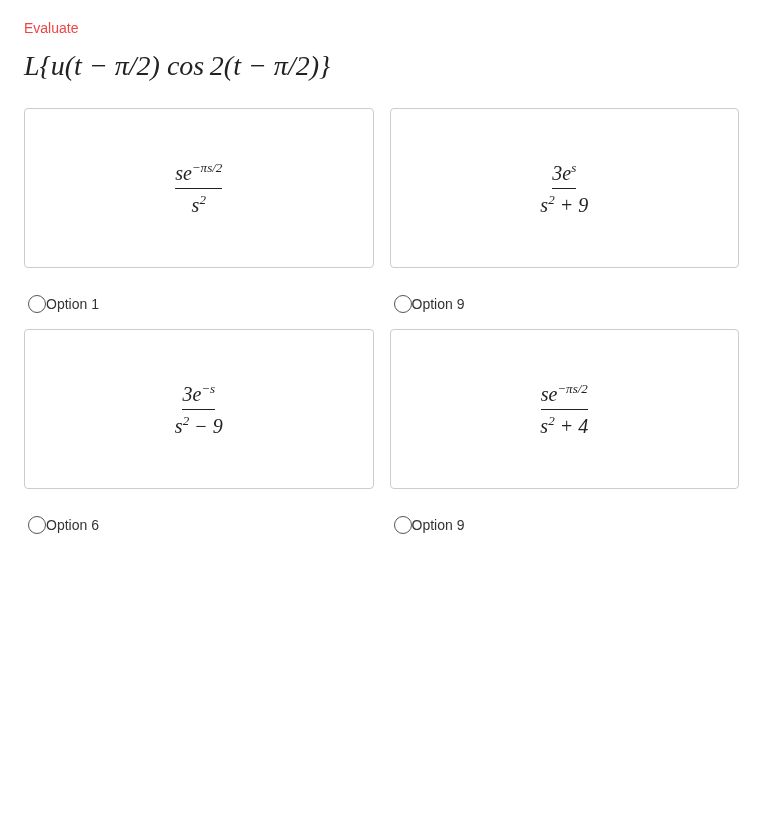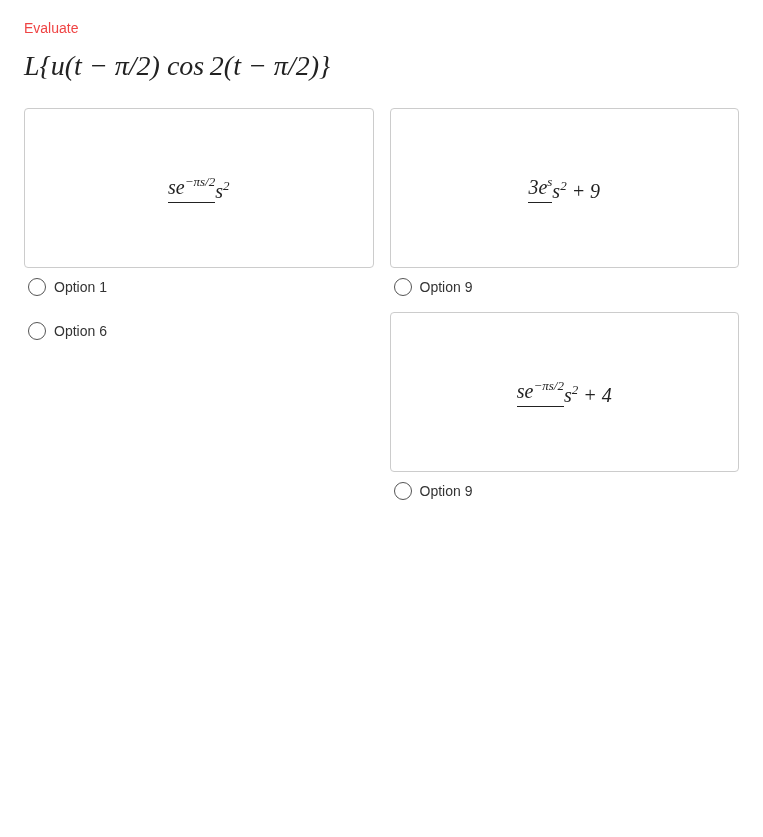--- a/index.html
+++ b/index.html
@@ -50,22 +50,21 @@
       display: flex;
       align-items: center;
       justify-content: center;
       min-height: 160px;
       padding: 20px;
     }
 
     .option-label-row {
       display: flex;
       align-items: center;
-      gap: 8px;
-      margin-top: 10px;
+      margin-top: 27px;
       padding-left: 4px;
     }
 
     .radio-circle {
       width: 18px;
       height: 18px;
       border: 1.5px solid #555;
       border-radius: 50%;
       background: #fff;
       flex-shrink: 0;
@@ -74,21 +73,21 @@
 
     .option-label-text {
       font-family: Arial, sans-serif;
       font-size: 14px;
       color: #333;
     }
 
     
     .fraction {
       display: inline-flex;
-      flex-direction: row;
+      flex-direction: column;
       align-items: center;
       font-size: 20px;
       font-family: 'Times New Roman', serif;
       font-style: italic;
     }
 
     .numerator {
       padding-bottom: 3px;
       border-bottom: 1.5px solid #222;
       white-space: nowrap;
@@ -137,20 +136,26 @@
         <div class="denominator"><i>s</i><sup>2</sup> + 9</div>
       </div>
     </div>
     <div class="option-label-row">
       <div class="radio-circle"></div>
       <span class="option-label-text">Option 9</span>
     </div>
   </div>
 
   <div class="option-cell">
+    <div class="option-box">
+      <div class="fraction">
+        <div class="numerator">3<i>e</i><sup>−<i>s</i></sup></div>
+        <div class="denominator"><i>s</i><sup>2</sup> − 9</div>
+      </div>
+    </div>
     <div class="option-label-row">
       <div class="radio-circle"></div>
       <span class="option-label-text">Option 6</span>
     </div>
   </div>
 
   <div class="option-cell">
     <div class="option-box">
       <div class="fraction">
         <div class="numerator"><i>se</i><sup>−πs/2</sup></div>

